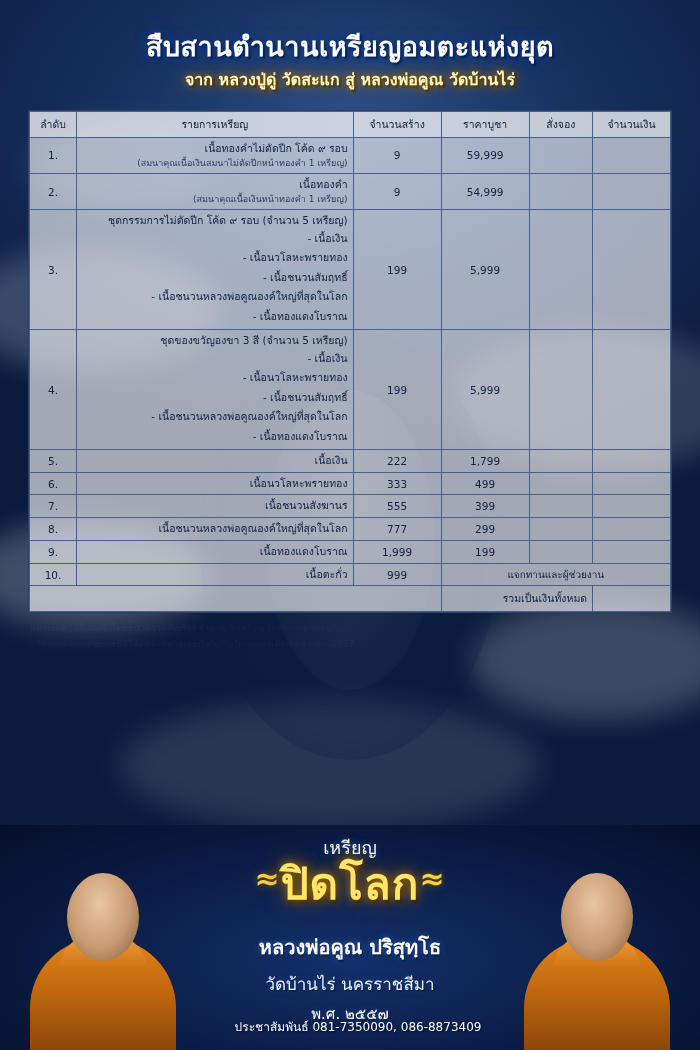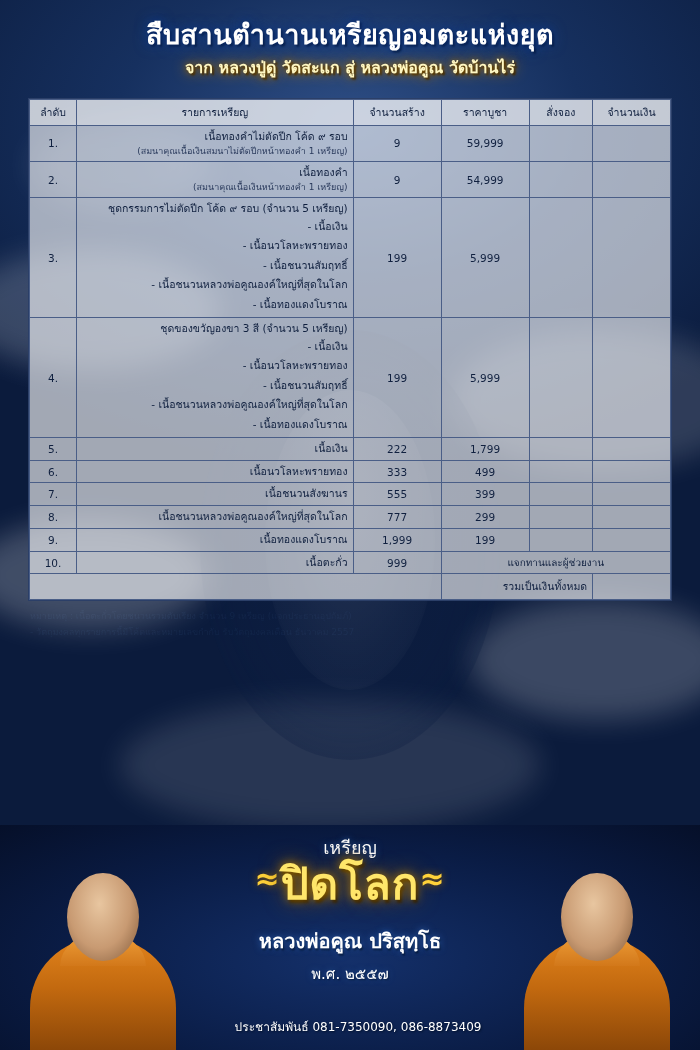--- a/index.html
+++ b/index.html
@@ -47,21 +47,21 @@
     left: 50%; top: 60px;
     transform: translateX(-50%);
     width: 170px; height: 300px;
     border-radius: 85px / 150px;
     background: radial-gradient(ellipse at 50% 35%, rgba(255,255,255,0.10) 0%, rgba(255,255,255,0.03) 60%, rgba(255,255,255,0) 100%);
   }
 
   
   .header {
     position: relative;
-    padding: 18px 10px 6px 10px;
+    padding: 30px 10px 6px 10px;
     text-align: center;
   }
   .title-line1 {
     font-size: 27px;
     font-weight: bold;
     color: #ffffff;
     letter-spacing: 0.5px;
     text-shadow: 0 0 6px #0a2a6b, 0 0 14px #1b4da0, 2px 2px 2px #061636;
     line-height: 1.25;
   }
@@ -195,21 +195,21 @@
     line-height: 1.05;
     letter-spacing: 1px;
   }
   .brand-big .swoosh {
     color: #ffd23a;
     font-size: 30px;
     vertical-align: 10px;
     text-shadow: 0 0 8px #8a5a00;
   }
   .brand-line2 {
-    margin-top: 18px;
+    margin-top: 24px;
     font-size: 20px;
     font-weight: bold;
     color: #ffffff;
     text-shadow: 0 0 7px #2a5fb0, 1px 2px 2px #021027;
   }
   .brand-line3 {
     margin-top: 7px;
     font-size: 17px;
     color: #eaf2ff;
     text-shadow: 0 0 6px #224f95, 1px 1px 2px #021027;
@@ -393,18 +393,19 @@
       <div class="shoulder"></div>
       <div class="head"></div>
     </div>
 
     <div class="brand">
       <div class="brand-small">เหรียญ</div>
       <div class="brand-big">
         <span class="swoosh">≈</span><span>ปิดโลก</span><span class="swoosh">≈</span>
       </div>
       <div class="brand-line2">หลวงพ่อคูณ ปริสุทฺโธ</div>
+      <div class="brand-line3">วัดบ้านไร่ นครราชสีมา</div>
       <div class="brand-line4">พ.ศ. ๒๕๕๗</div>
     </div>
 
     <div class="contact">ประชาสัมพันธ์ 081-7350090, 086-8873409</div>
   </div>
 </div>
 
 </body></html>

